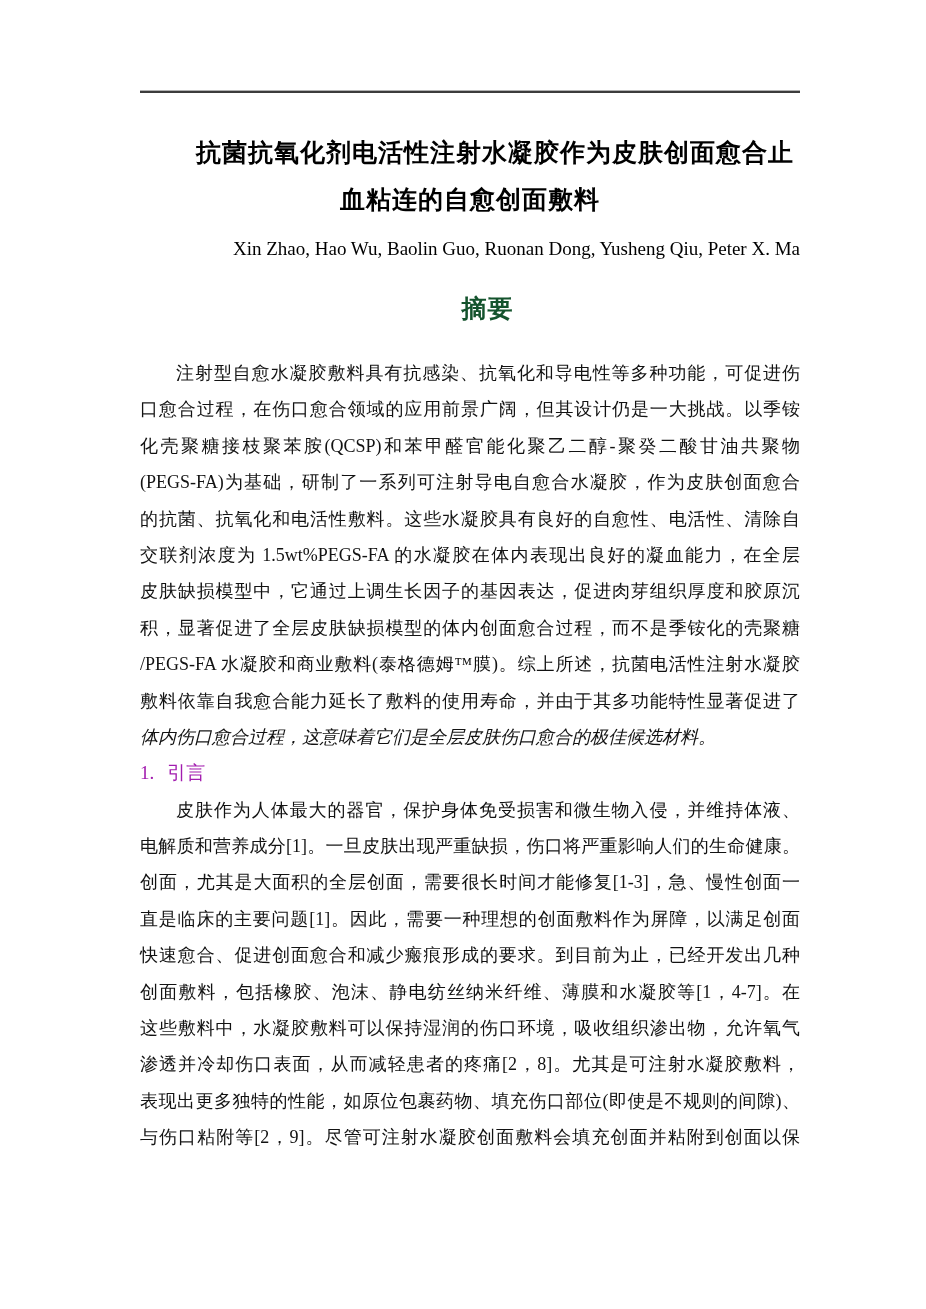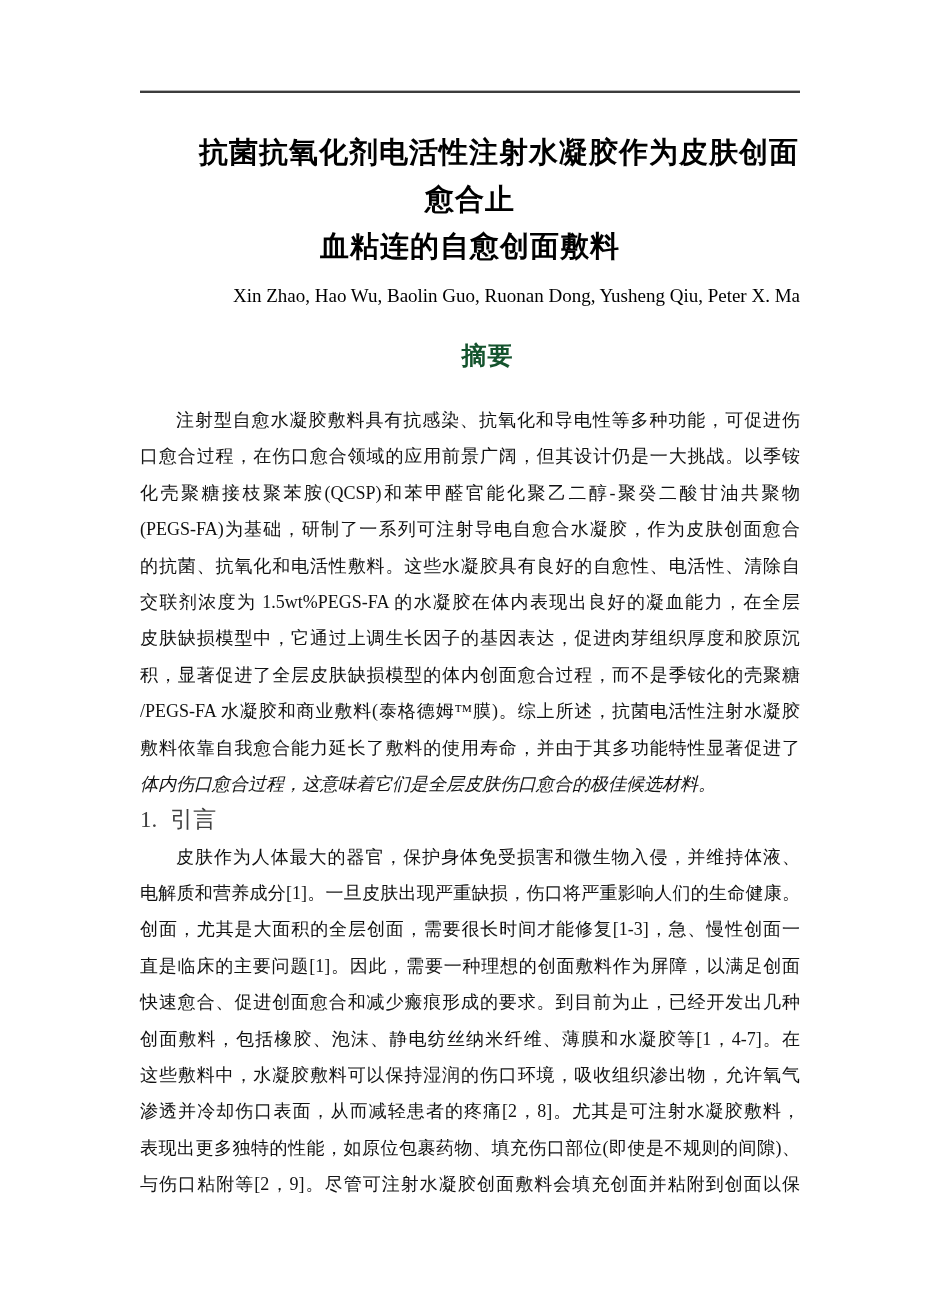--- a/index.html
+++ b/index.html
@@ -25,21 +25,21 @@
     position: absolute;
     left: 140px; top: 0;
     width: 660px;
   }
 
   .title {
     margin: 129px 0 0 0;
     width: 660px;
     font-family: "Liberation Sans", sans-serif;
     font-weight: bold;
-    font-size: 29px;
+    font-size: 25px;
     line-height: 47px;
     text-align: center;
     color: #000000;
     letter-spacing: 1px;
   }
   .title-line-1 { text-indent: 2em; }
 
   .authors {
     margin-top: 13px;
     font-size: 19px;
@@ -75,22 +75,22 @@
     white-space: nowrap;
     overflow: visible;
     color: #121212;
   }
   .para .jline:first-child { padding-left: 36px; }
   .para.end-short .jline:last-child { text-align-last: left; font-style: italic; }
 
   .section-heading {
     height: 36.4px;
     line-height: 36.4px;
-    font-size: 23px;
-    color: #404040;
+    font-size: 19px;
+    color: #a21caf;
   }
   .sec-num { margin-right: 13px; }
 </style>
 </head>
 <body>
 
 <div class="page">
 
   <div class="header-rule"></div>
 

